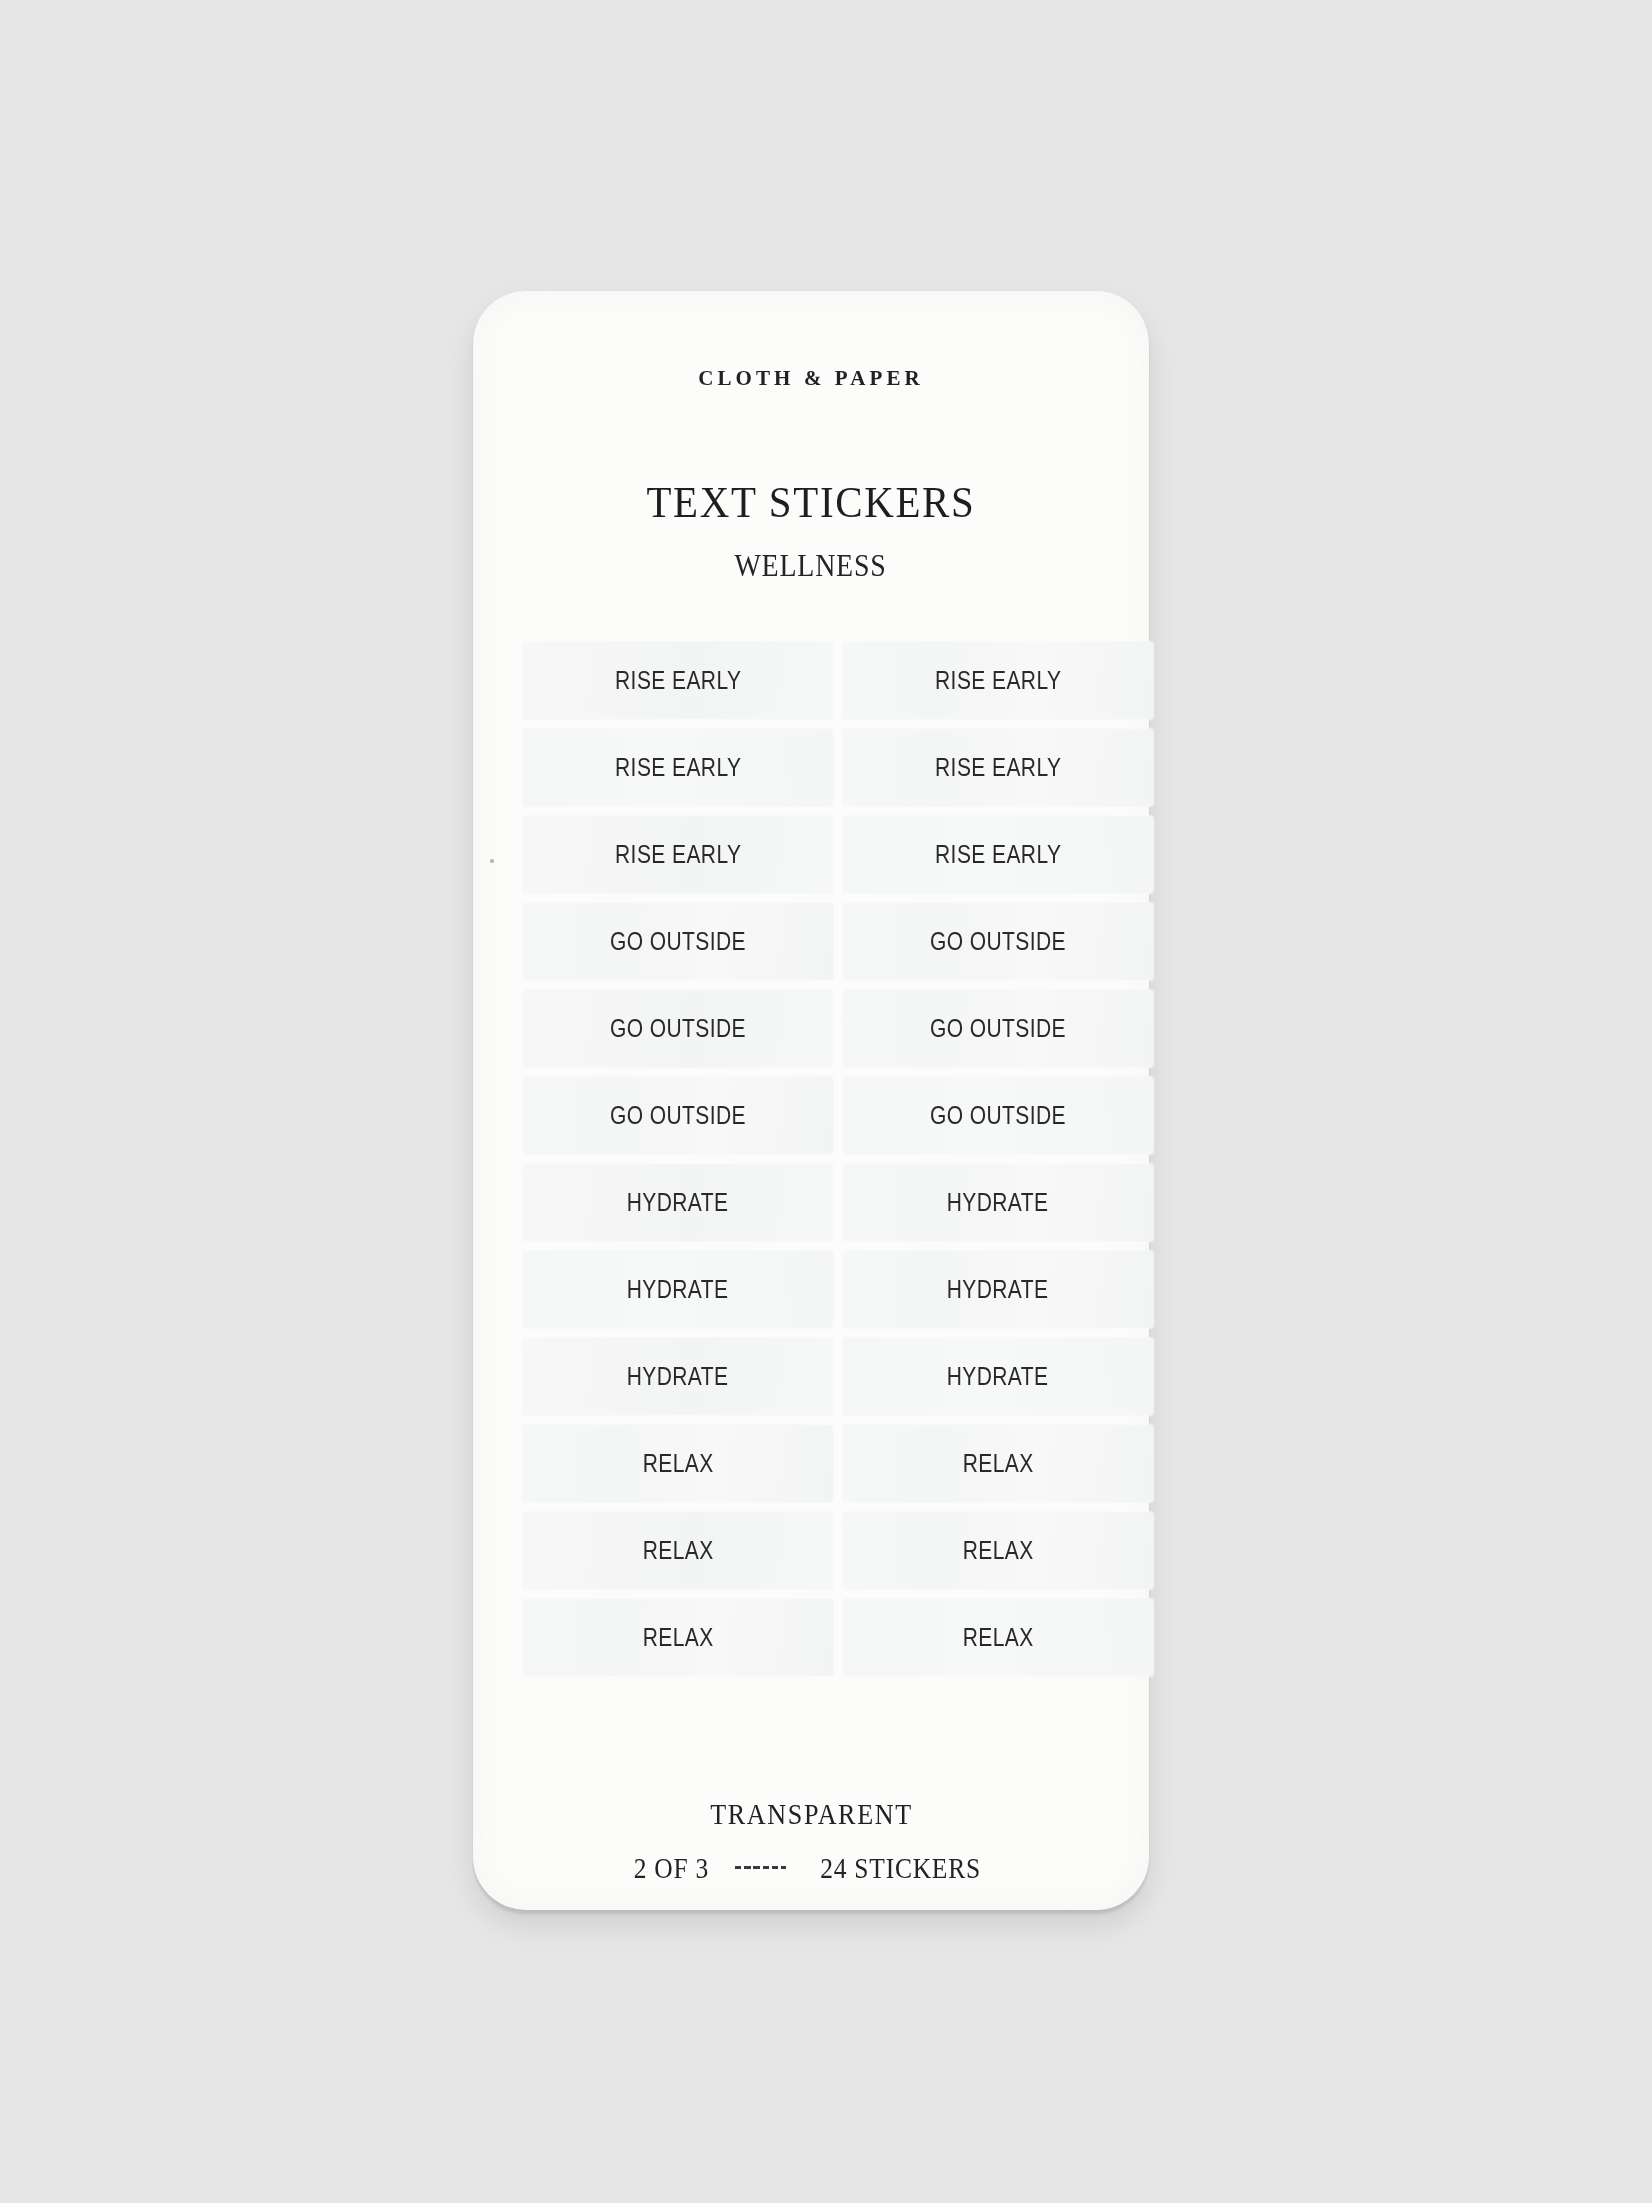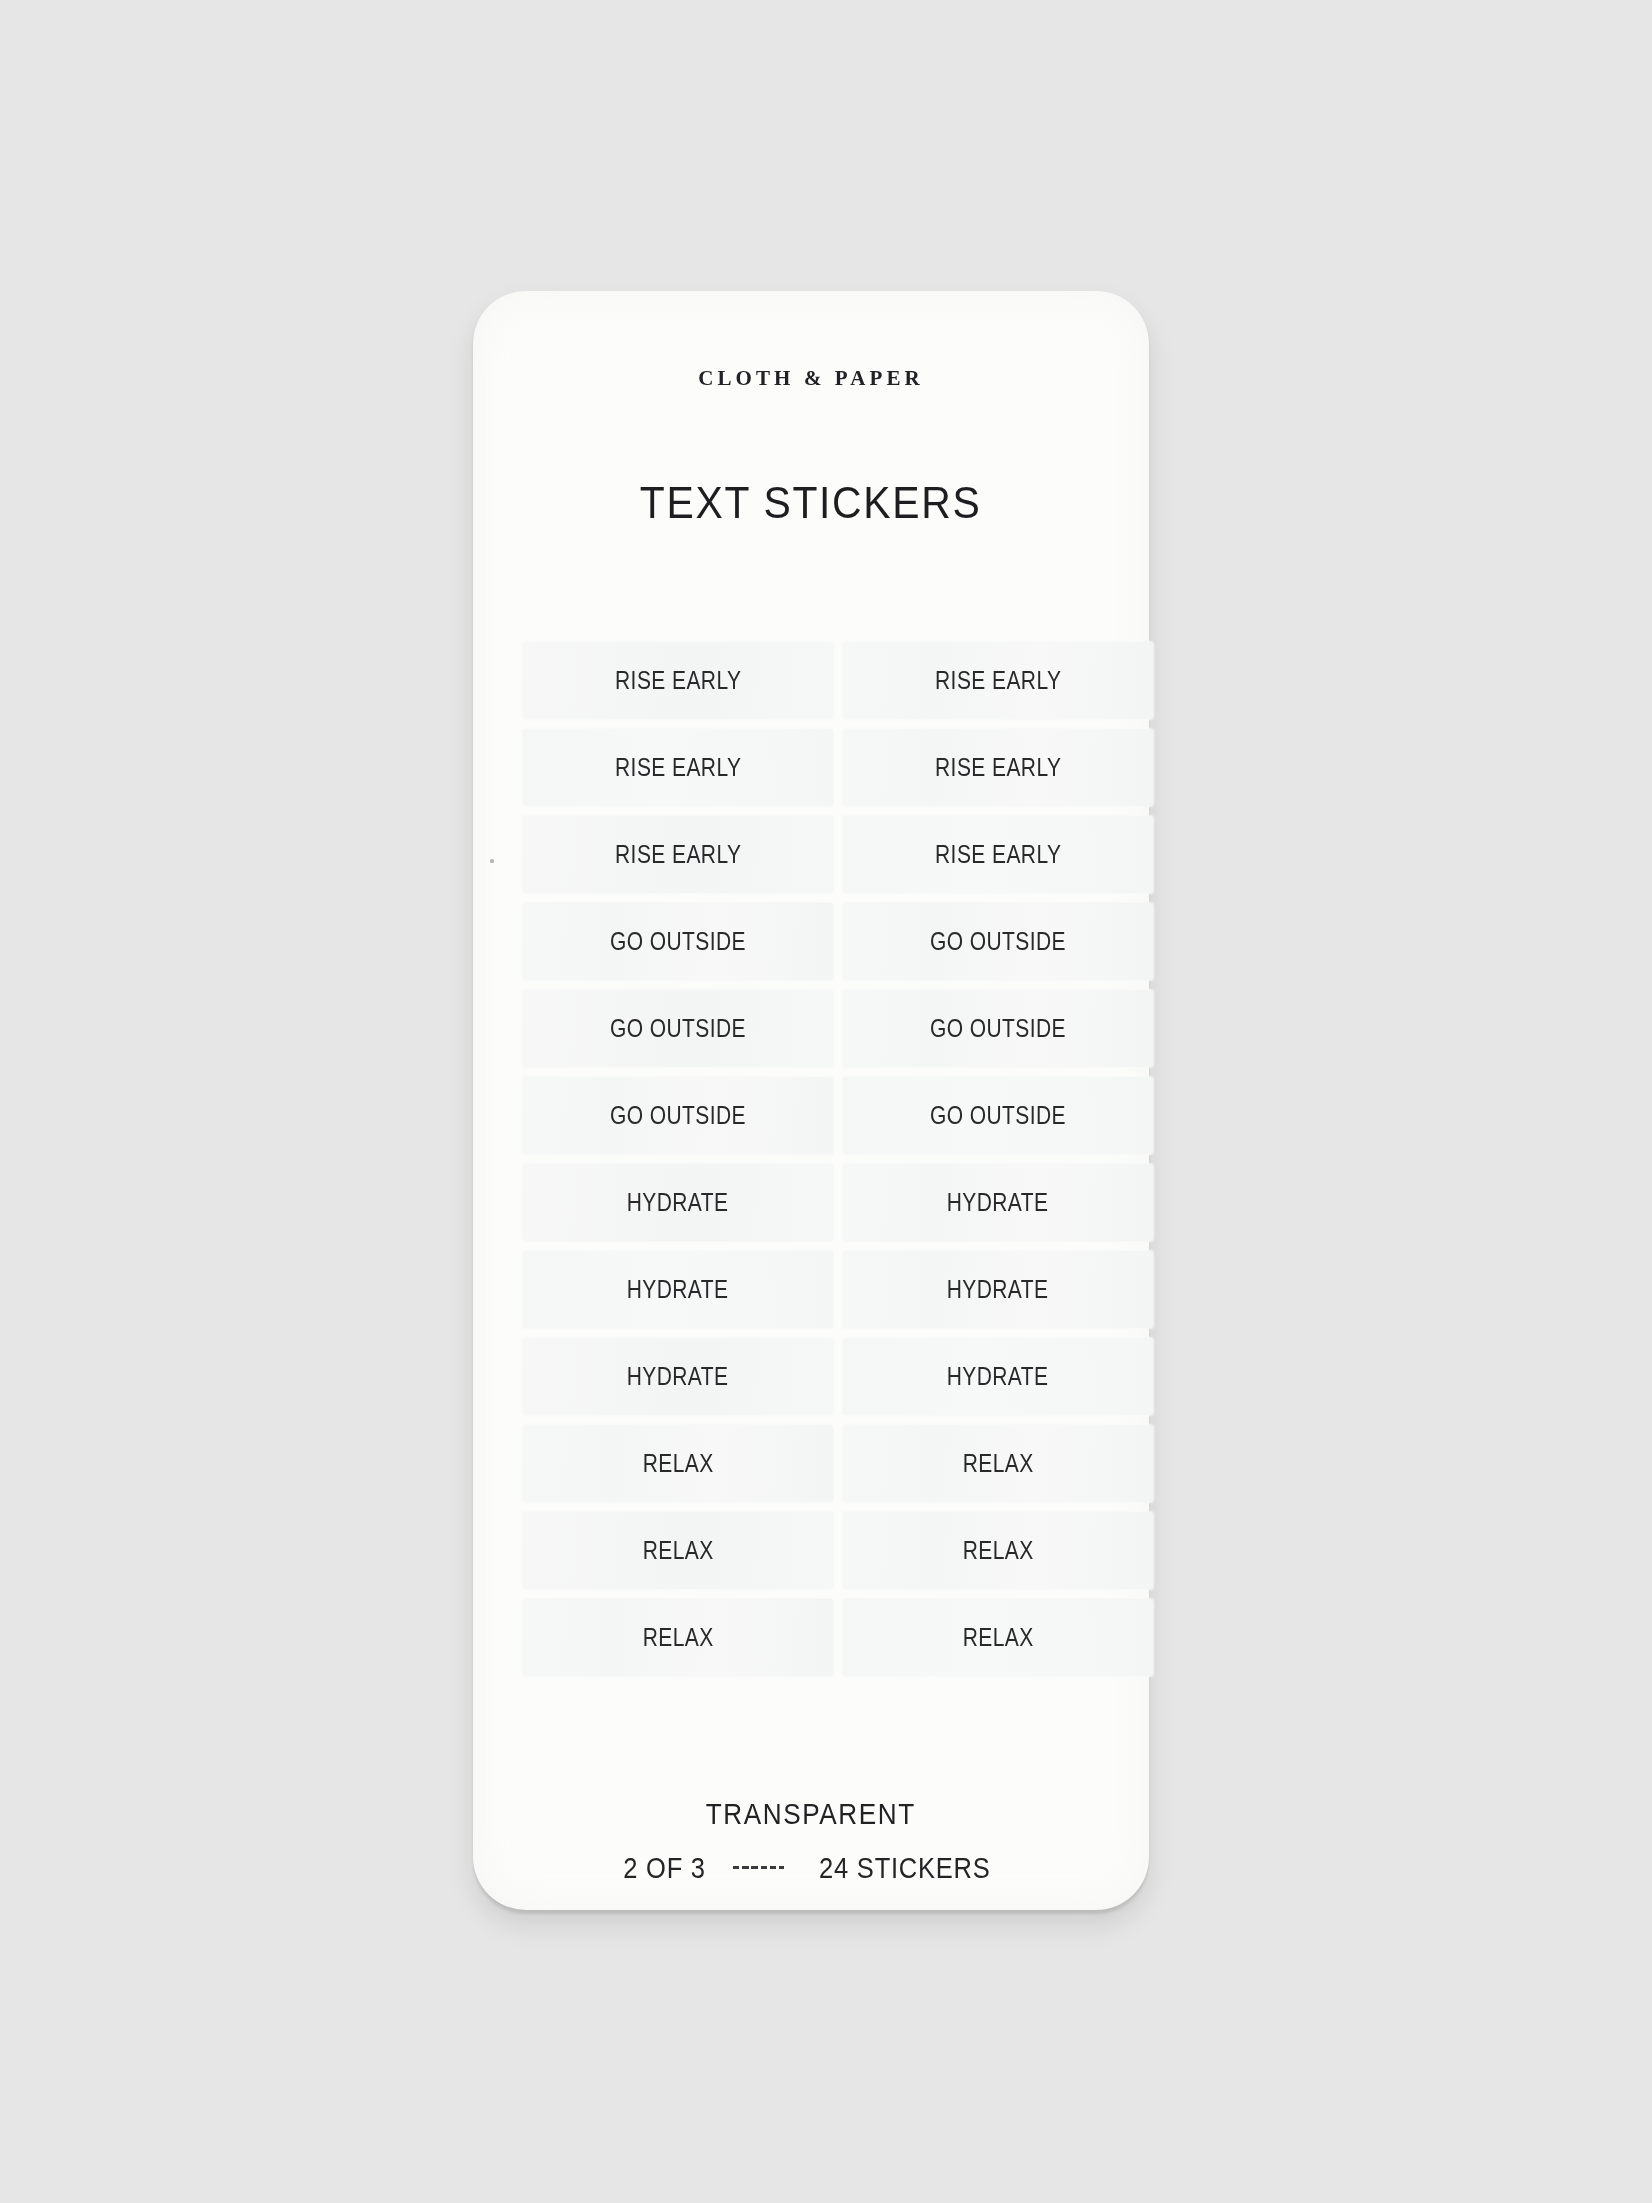--- a/index.html
+++ b/index.html
@@ -30,20 +30,21 @@
   }
 
   .centered-line {
     position: absolute;
     left: 0;
     width: 100%;
     display: flex;
     align-items: center;
     justify-content: center;
     white-space: nowrap;
+    font-family: Liberation Serif, serif;
   }
 
   .brand {
     top: 69px;
     height: 37px;
     font-family: "Liberation Serif", serif;
     font-weight: 700;
     font-size: 21px;
     letter-spacing: 4.1px;
     color: #222226;
@@ -143,20 +144,23 @@
 <body>
 
 <div class="sheet">
 
   <div class="centered-line brand">CLOTH &amp; PAPER</div>
 
   <div class="centered-line title">
     <span class="cond-93">TEXT STICKERS</span>
   </div>
 
+  <div class="centered-line subtitle">
+    <span class="cond-90">WELLNESS</span>
+  </div>
 
   <div class="speck"></div>
 
   <div class="grid">
     <div class="sticker">
         <span class="sticker-label cond-84">RISE EARLY</span>
       </div>
     <div class="sticker">
         <span class="sticker-label cond-84">RISE EARLY</span>
       </div>

